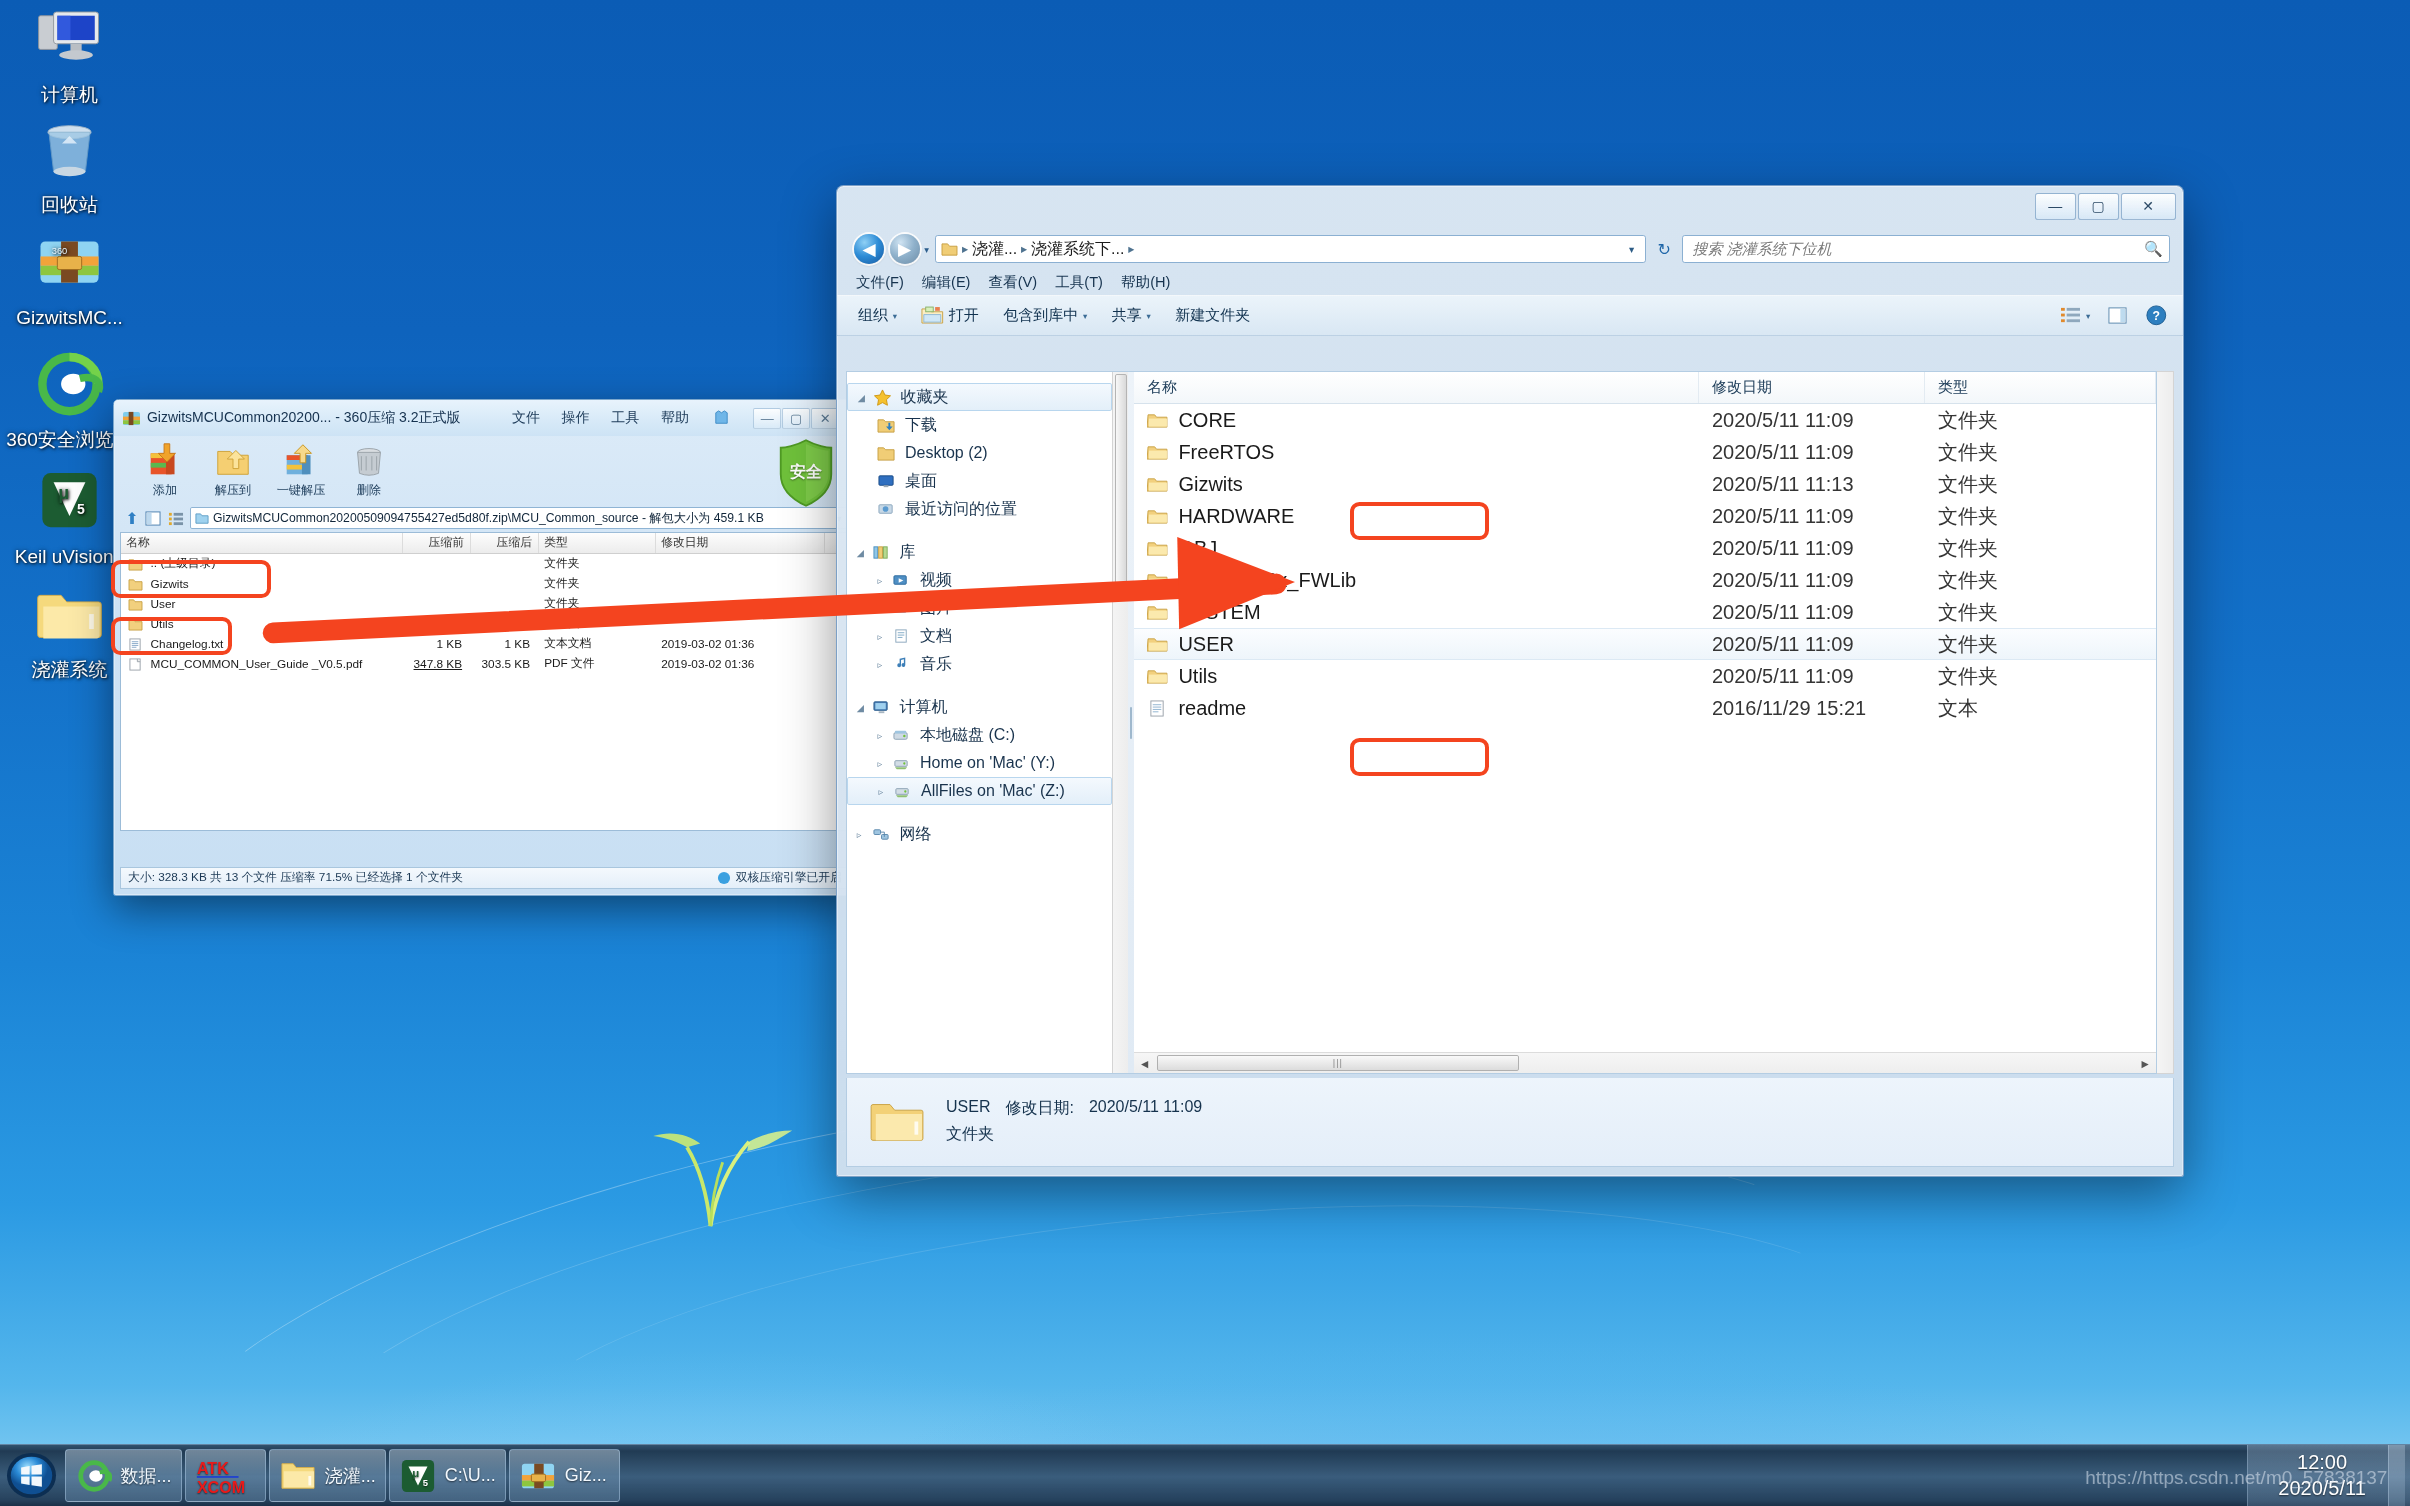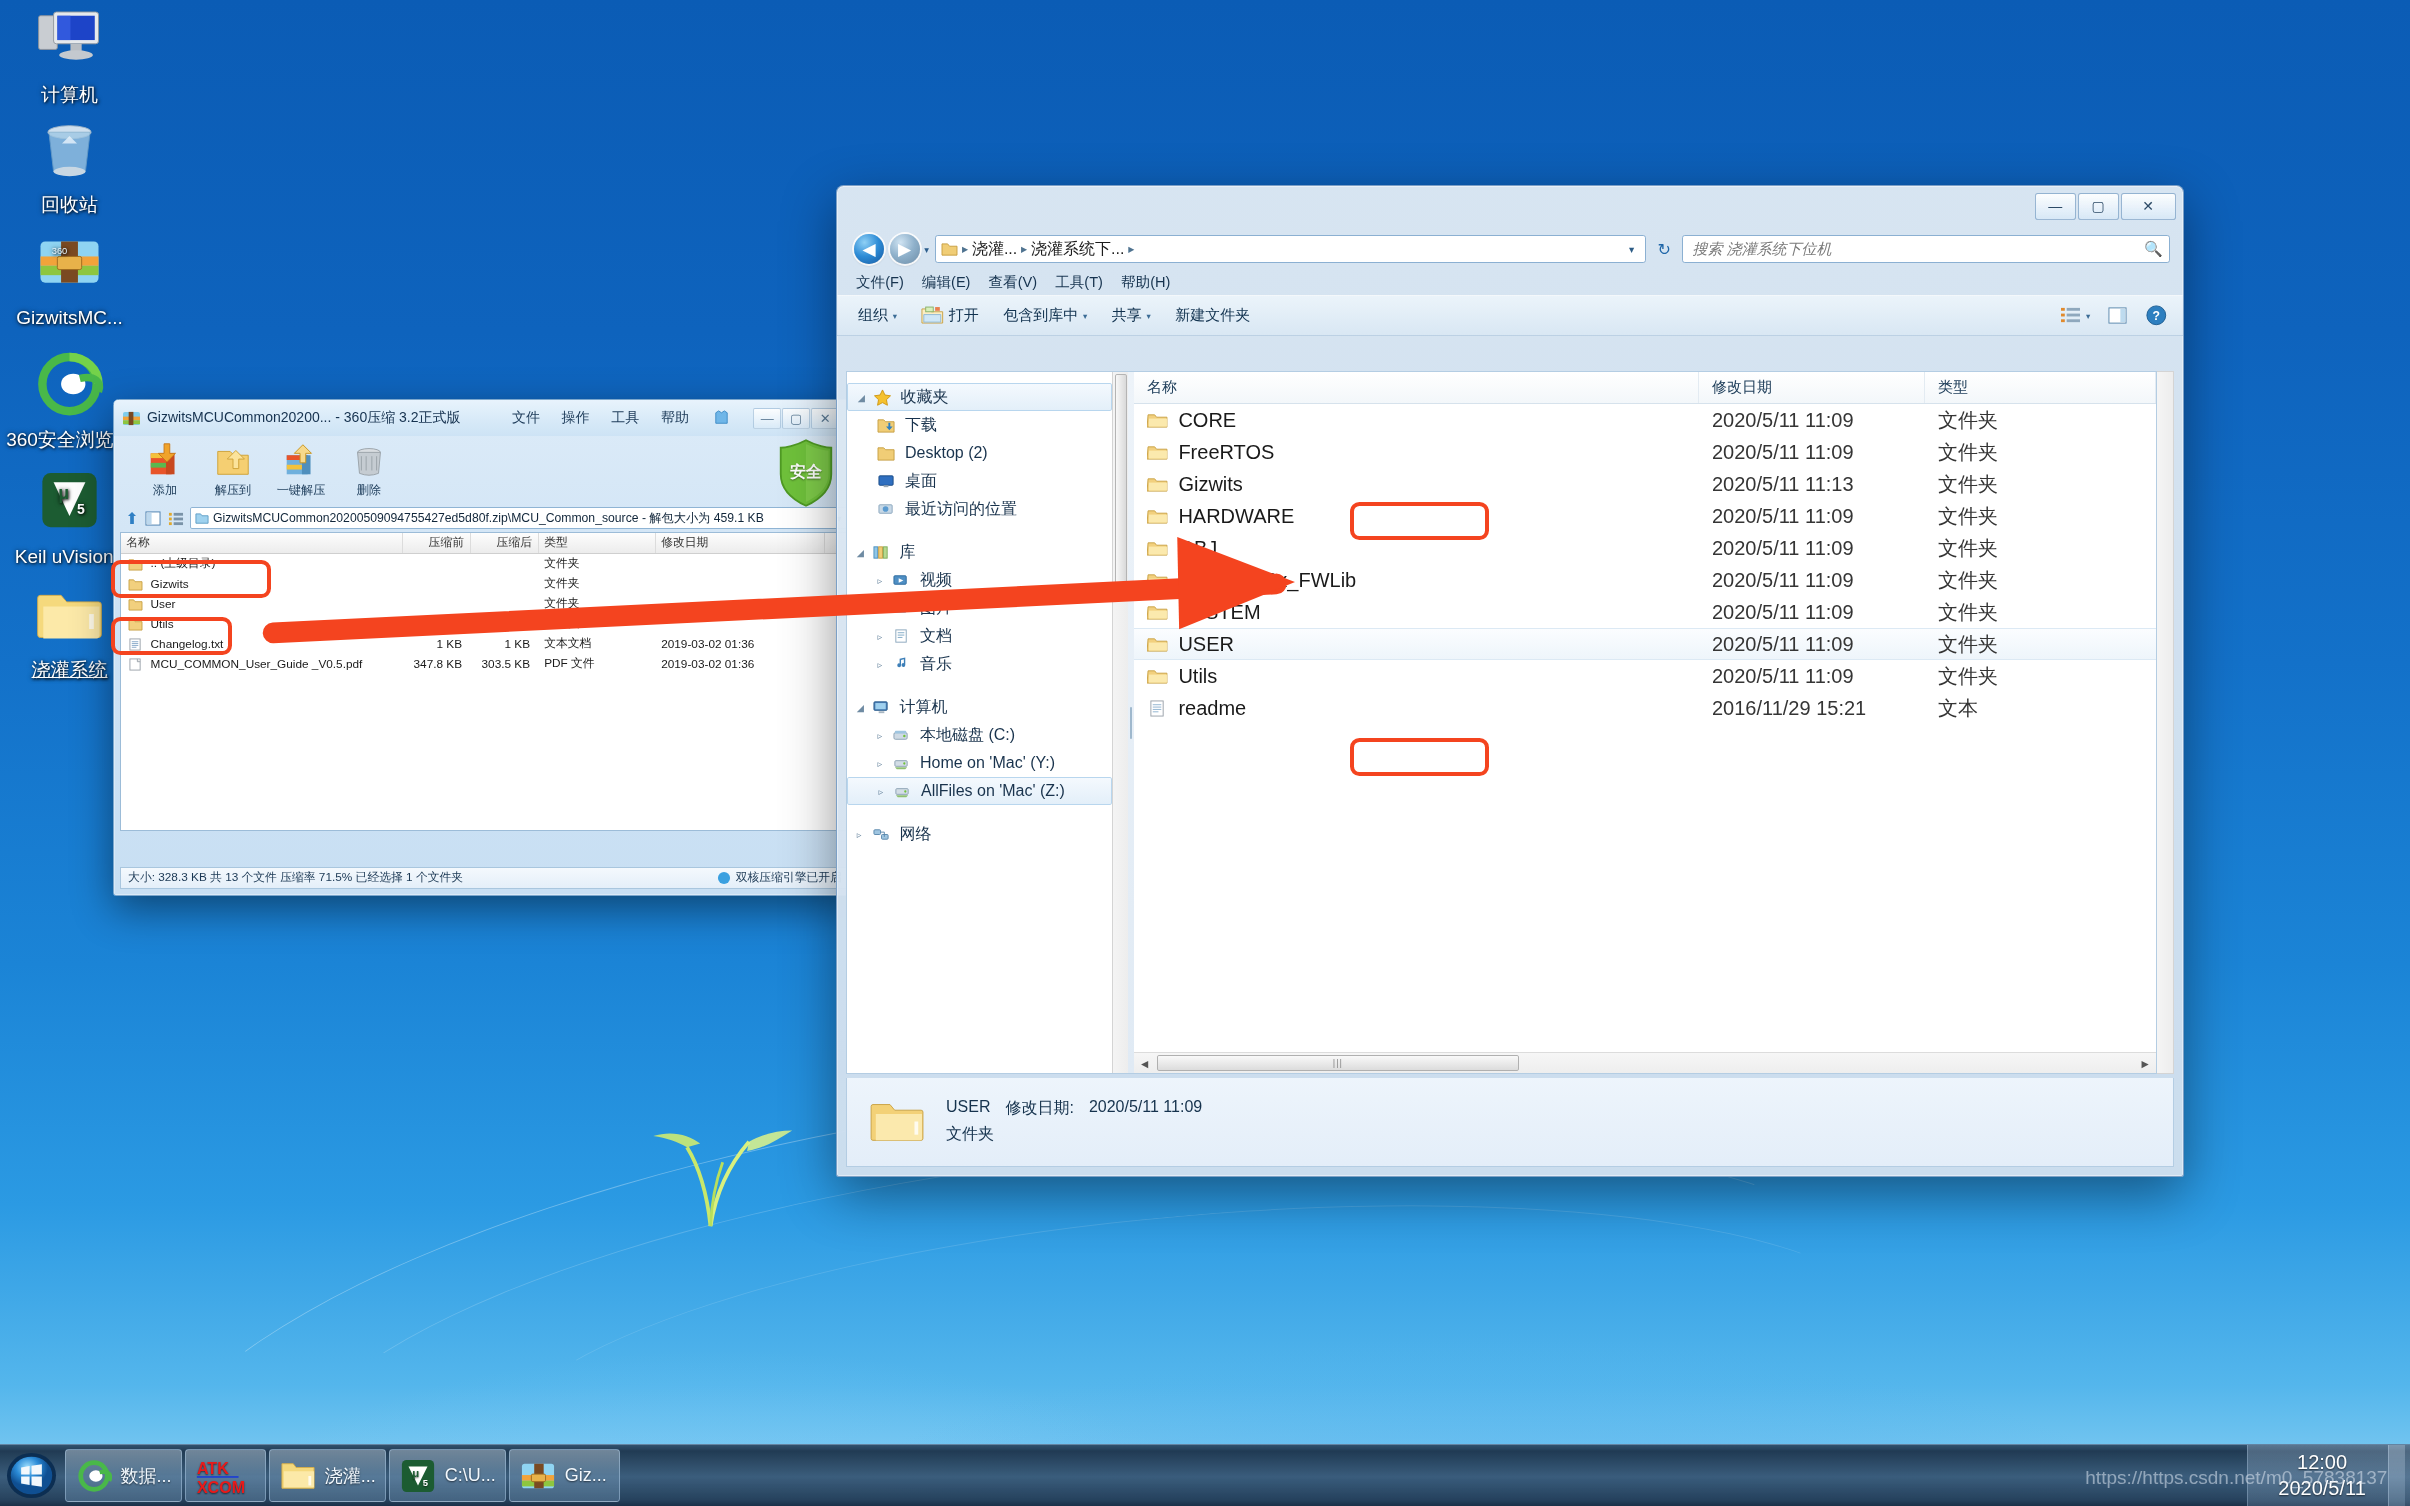--- a/index.html
+++ b/index.html
@@ -349,21 +349,21 @@
       <svg width="73" height="70" viewBox="0 0 78 74" style="font-size:20px">
           <rect x="10" y="6" width="58" height="58" rx="9" fill="#1c5c32"></rect>
           <path d="M22 16 L56 16 L39 52 Z" fill="#fff"></path>
           <text x="27" y="34" font-size="19" font-weight="bold" fill="#1c5c32" font-family="sans-serif">μ</text>
           <text x="47" y="50" font-size="15" font-weight="bold" fill="#fff" font-family="sans-serif">5</text>
         </svg>
     </span>
     <span class="label">Keil uVision5</span>
   </div>
 
-  <div class="desk-icon" style="left:0px; top:580px;text-decoration:underline;">
+  <div class="desk-icon" style="left:0px; top:580px;">
     <span class="glyph">
       <svg width="73" height="70" viewBox="0 0 78 74">
           <path d="M8 16 h22 l6 7 h34 a3 3 0 0 1 3 3 v32 a3 3 0 0 1 -3 3 h-62 a3 3 0 0 1 -3 -3 v-39 a3 3 0 0 1 3 -3 z" fill="#f5d97d" stroke="#d6ae4a"></path>
           <path d="M11 28 h60 v31 a3 3 0 0 1 -3 3 h-57 z" fill="#fce9a8"></path>
           <rect x="60" y="36" width="5" height="16" fill="#fff" opacity=".75"></rect>
         </svg>
     </span>
     <span class="label">浇灌系统</span>
   </div>
 </div>
@@ -540,21 +540,21 @@
       <div class="zcell l" style="width:169px;">2019-03-02 01:36</div>
     </div>
     <div class="zrow">
       <div class="zname" style="width:282px;">
           <svg class="ic" viewBox="0 0 16 14">
             <rect x="2" y="1" width="11" height="12" fill="#fff" stroke="#9aa2aa"></rect>
             <path d="M10 1 v3 h3" fill="#e6e6e6" stroke="#9aa2aa"></path>
           </svg>
           <span>MCU_COMMON_User_Guide _V0.5.pdf</span>
         </div>
-      <div class="zcell" style="width:68px;">347.8 KB</div>
+      <div class="zcell" style="width:68px;text-decoration:underline;">347.8 KB</div>
       <div class="zcell" style="width:68px;">303.5 KB</div>
       <div class="zcell l" style="width:117px;">PDF 文件</div>
       <div class="zcell l" style="width:169px;">2019-03-02 01:36</div>
     </div>
   </div>
 
   <div id="zip-statusbar">
     <span>大小: 328.3 KB 共 13 个文件 压缩率 71.5% 已经选择 1 个文件夹</span>
     <span id="zip-status-right">
       <svg width="14" height="14" viewBox="0 0 15 15">

